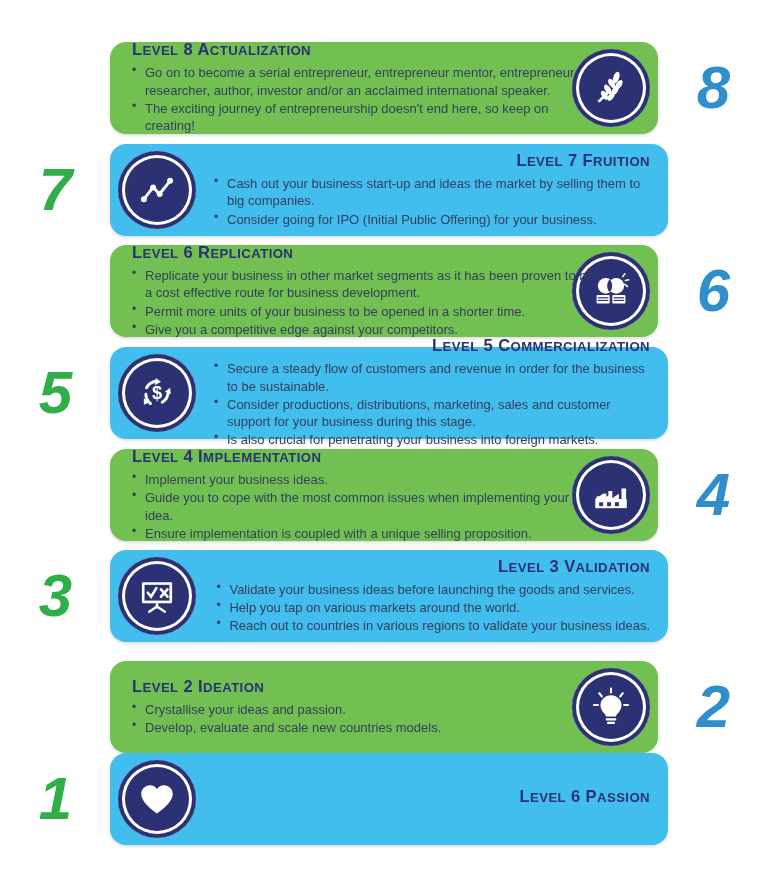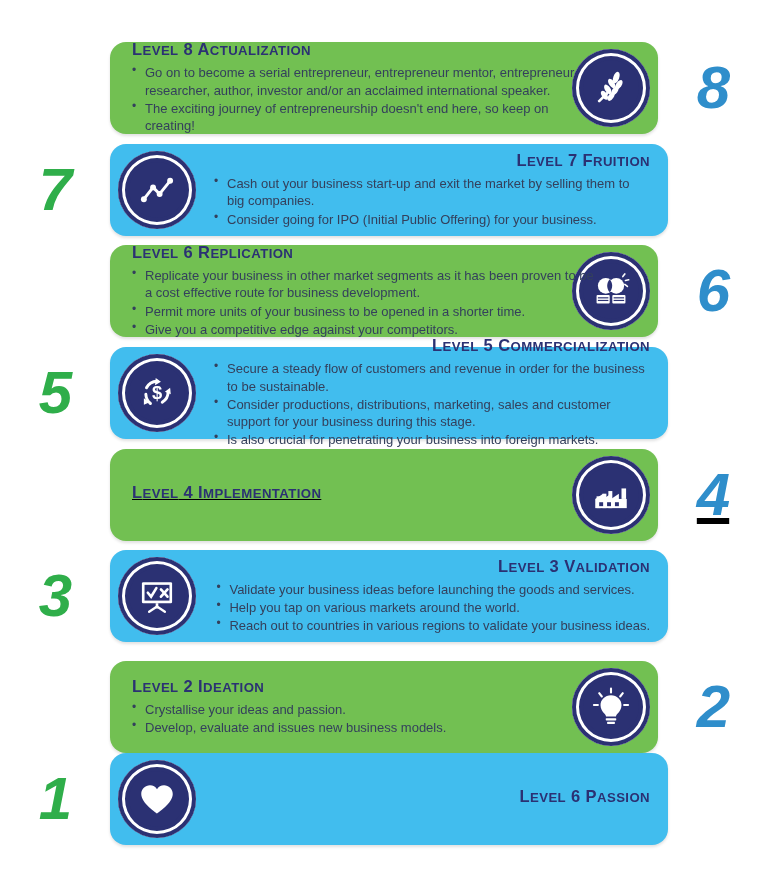--- a/index.html
+++ b/index.html
@@ -128,21 +128,21 @@
       <div class="bar blue icon-left">
         <div class="icon-badge left">
           <svg viewBox="0 0 64 64" fill="none" stroke="#fff" stroke-width="4.5" stroke-linecap="round" stroke-linejoin="round">
             <polyline points="12,46 26,28 36,38 52,18"></polyline>
             <circle cx="12" cy="46" r="4.5" fill="#fff" stroke="none"></circle>
             <circle cx="26" cy="28" r="4.5" fill="#fff" stroke="none"></circle>
             <circle cx="36" cy="38" r="4.5" fill="#fff" stroke="none"></circle>
             <circle cx="52" cy="18" r="4.5" fill="#fff" stroke="none"></circle>
           </svg>
         </div>
-        <div class="content align-right"><div class="level-title"><span>L</span><span class="sc">EVEL</span><span> 7 F</span><span class="sc">RUITION</span></div><ul class="points"><li>Cash out your business start-up and exit the market by selling them to big companies.</li><li>Consider going for IPO (Initial Public Offering) for your business.</li></ul></div>
+        <div class="content align-right"><div class="level-title"><span>L</span><span class="sc">EVEL</span><span> 7 F</span><span class="sc">RUITION</span></div><ul class="points"><li>Cash out your business start-up and ideas the market by selling them to big companies.</li><li>Consider going for IPO (Initial Public Offering) for your business.</li></ul></div>
       </div>
       <div style="width: 100px; flex: 0 0 100px;"></div>
     </div>
     <div class="row" style="top: 241px;">
       <div style="width: 110px; flex: 0 0 110px;"></div>
       <div class="bar green icon-right">
         <div class="icon-badge right">
           <svg viewBox="0 0 64 64" fill="#fff">
             <circle cx="24" cy="24" r="12"></circle>
             <circle cx="40" cy="24" r="12"></circle>
@@ -179,39 +179,39 @@
               <polygon points="52,24 53,34 44,30"></polygon>
               <polygon points="12,40 21,46 12,50"></polygon>
             </g>
             <text x="32" y="41" font-family="Liberation Sans, sans-serif" font-size="28" font-weight="bold" fill="#fff" text-anchor="middle">$</text>
           </svg>
         </div>
         <div class="content align-right"><div class="level-title"><span>L</span><span class="sc">EVEL</span><span> 5 C</span><span class="sc">OMMERCIALIZATION</span></div><ul class="points"><li>Secure a steady flow of customers and revenue in order for the business to be sustainable.</li><li>Consider productions, distributions, marketing, sales and customer support for your business during this stage.</li><li>Is also crucial for penetrating your business into foreign markets.</li></ul></div>
       </div>
       <div style="width: 100px; flex: 0 0 100px;"></div>
     </div>
-    <div class="row" style="top: 445px; text-decoration: underline;">
+    <div class="row" style="top: 445px;">
       <div style="width: 110px; flex: 0 0 110px;"></div>
       <div class="bar green icon-right">
         <div class="icon-badge right">
           <svg viewBox="0 0 64 64" fill="#fff">
             <rect x="10" y="34" width="6" height="18"></rect>
             <rect x="19" y="30" width="6" height="22"></rect>
             <rect x="28" y="26" width="6" height="26"></rect>
             <path d="M8 38 L56 38 L56 52 L8 52 Z"></path>
             <path d="M8 38 L20 30 L20 38 Z"></path>
             <path d="M20 38 L32 30 L32 38 Z"></path>
             <path d="M32 38 L44 30 L44 38 Z"></path>
             <rect x="14" y="43" width="6" height="6" fill="#2b3173"></rect>
             <rect x="26" y="43" width="6" height="6" fill="#2b3173"></rect>
             <rect x="38" y="43" width="6" height="6" fill="#2b3173"></rect>
             <rect x="48" y="22" width="7" height="16"></rect>
           </svg>
         </div>
-        <div class="content align-left"><div class="level-title"><span>L</span><span class="sc">EVEL</span><span> 4 I</span><span class="sc">MPLEMENTATION</span></div></div>
+        <div class="content align-left"><div class="level-title"><span>L</span><span class="sc">EVEL</span><span> 4 I</span><span class="sc">MPLEMENTATION</span></div><ul class="points"><li>Implement your business ideas.</li><li>Guide you to cope with the most common issues when implementing your idea.</li><li>Ensure implementation is coupled with a unique selling proposition.</li></ul></div>
       </div>
       <div class="numeral blue">4</div>
     </div>
     <div class="row" style="top: 546px;">
       <div class="numeral green">3</div>
       <div class="bar blue icon-left">
         <div class="icon-badge left">
           <svg viewBox="0 0 64 64" fill="none">
             <rect x="9" y="11" width="46" height="32" rx="2" fill="#fff"></rect>
             <rect x="13" y="15" width="38" height="24" fill="#2b3173"></rect>
@@ -241,21 +241,21 @@
             <rect x="26" y="54.5" width="12" height="3.4" rx="1"></rect>
             <g stroke="#fff" stroke-width="3.2" stroke-linecap="round">
               <line x1="32" y1="4" x2="32" y2="10"></line>
               <line x1="14" y1="11" x2="18" y2="16"></line>
               <line x1="50" y1="11" x2="46" y2="16"></line>
               <line x1="6" y1="29" x2="12" y2="29"></line>
               <line x1="58" y1="29" x2="52" y2="29"></line>
             </g>
           </svg>
         </div>
-        <div class="content align-left"><div class="level-title"><span>L</span><span class="sc">EVEL</span><span> 2 I</span><span class="sc">DEATION</span></div><ul class="points"><li>Crystallise your ideas and passion.</li><li>Develop, evaluate and issues new business models.</li></ul></div>
+        <div class="content align-left"><div class="level-title"><span>L</span><span class="sc">EVEL</span><span> 2 I</span><span class="sc">DEATION</span></div><ul class="points"><li>Crystallise your ideas and passion.</li><li>Develop, evaluate and scale new countries models.</li></ul></div>
       </div>
       <div class="numeral blue">2</div>
     </div>
     <div class="row" style="top: 749px;">
       <div class="numeral green">1</div>
       <div class="bar blue icon-left">
         <div class="icon-badge left">
           <svg viewBox="0 0 64 64" fill="#fff">
             <path d="M32 54S8 38.6 8 24.3C8 16.4 14.2 11 21.3 11c4.6 0 8.6 2.4 10.7 6 2.1-3.6 6.1-6 10.7-6C49.8 11 56 16.4 56 24.3 56 38.6 32 54 32 54z"></path>
           </svg>

